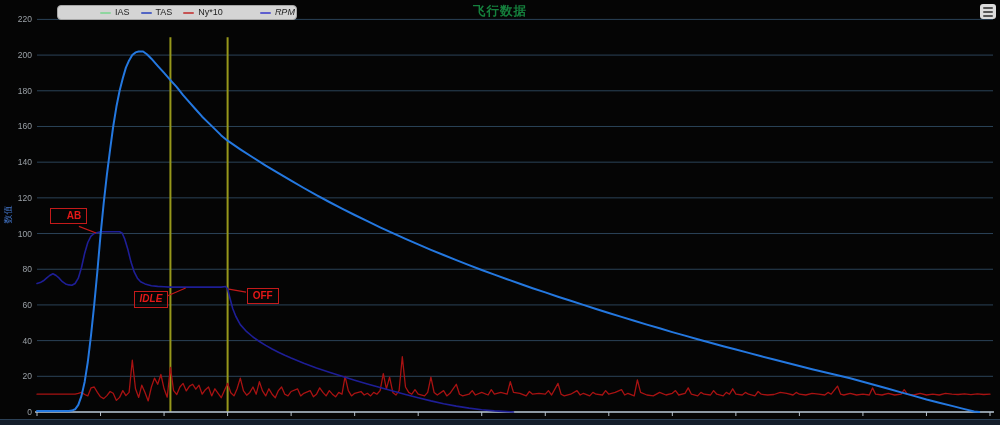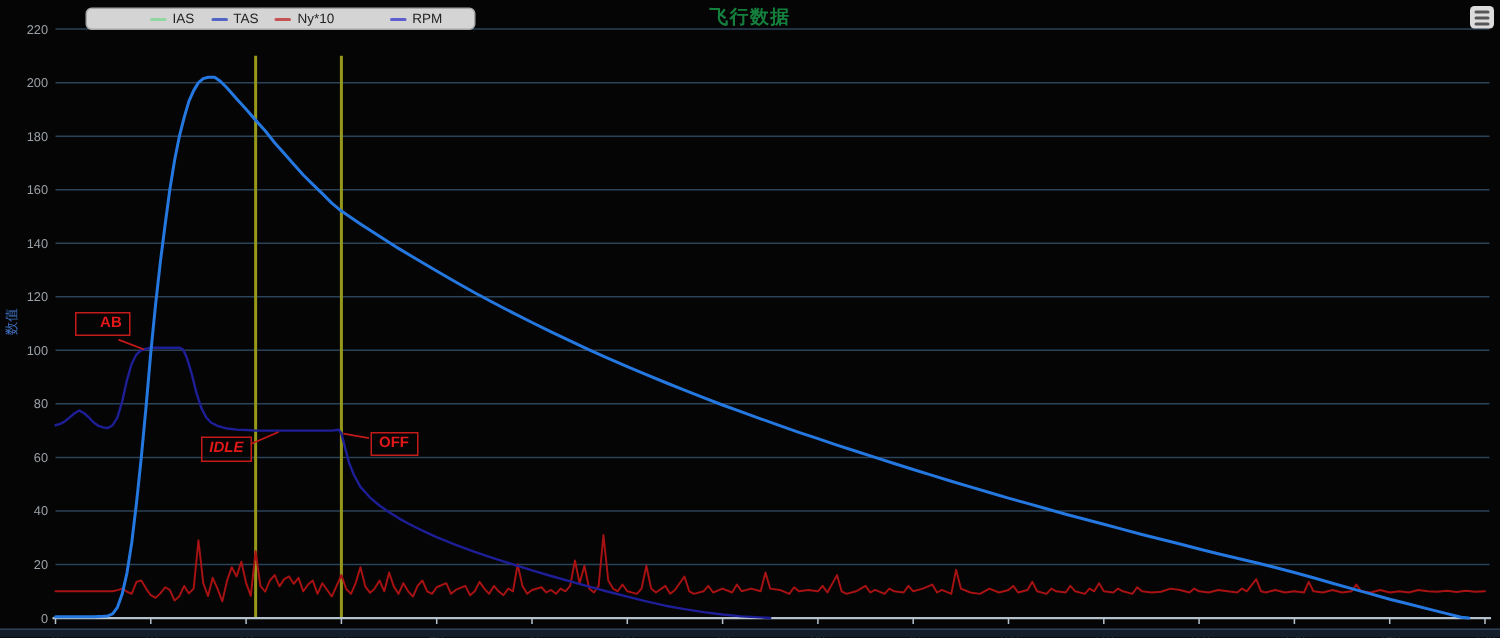--- a/index.html
+++ b/index.html
@@ -10,27 +10,27 @@
   #plot{position:absolute;left:0;top:0;}
   .chart-title{
     position:absolute;top:3px;left:0;right:0;text-align:center;
     color:#15803d;font-size:12.5px;font-weight:600;letter-spacing:1px;
   }
   .y-axis-title{
     position:absolute;left:-14px;top:208px;width:44px;text-align:center;
     transform:rotate(-90deg);color:#3f6fbf;font-size:9px;
   }
   .legend{
-    position:absolute;left:57px;top:5px;width:260px;height:15px;
+    position:absolute;left:57px;top:5px;width:240px;height:15px;
     background:#d4d4d4;border:1px solid #a6a6a6;border-radius:4px;
     display:flex;align-items:center;box-sizing:border-box;
     padding-left:42px;gap:11px;
   }
   .legend-item{display:flex;align-items:center;gap:4px;font-size:9px;color:#222;cursor:pointer;line-height:1;}
-  .legend-item:last-child{margin-left:26px;}
+  .legend-item:last-child{margin-left:26px;font-style:italic;}
   .legend-swatch{width:11px;height:2px;border-radius:1px;flex:none;}
   .menu-button{
     position:absolute;left:980px;top:4px;width:16px;height:15px;
     background:#dcdcdc;border-radius:3px;display:flex;flex-direction:column;
     justify-content:center;align-items:center;gap:2px;cursor:pointer;
   }
   .menu-bar{width:10px;height:2px;background:#565656;border-radius:1px;}
   .annotation{
     position:absolute;border:1.5px solid #c41a1a;color:#e41818;
     font-size:10px;font-weight:bold;padding:1px 5px 2px;

